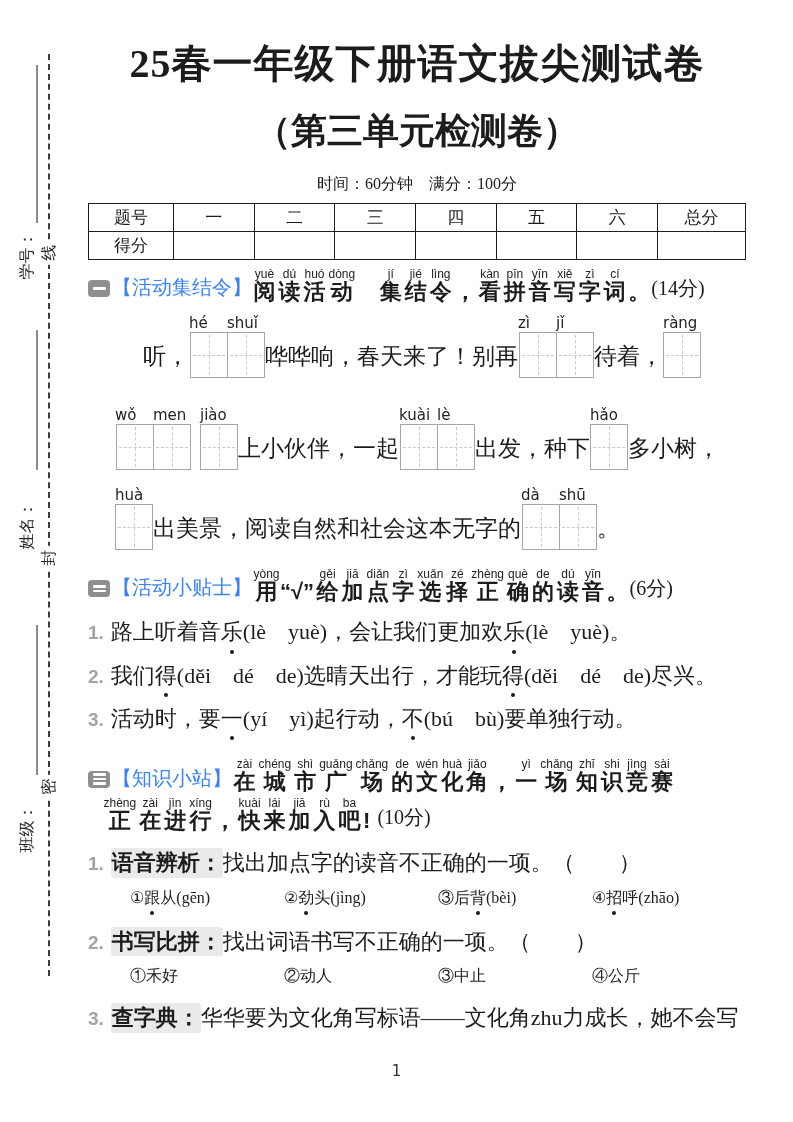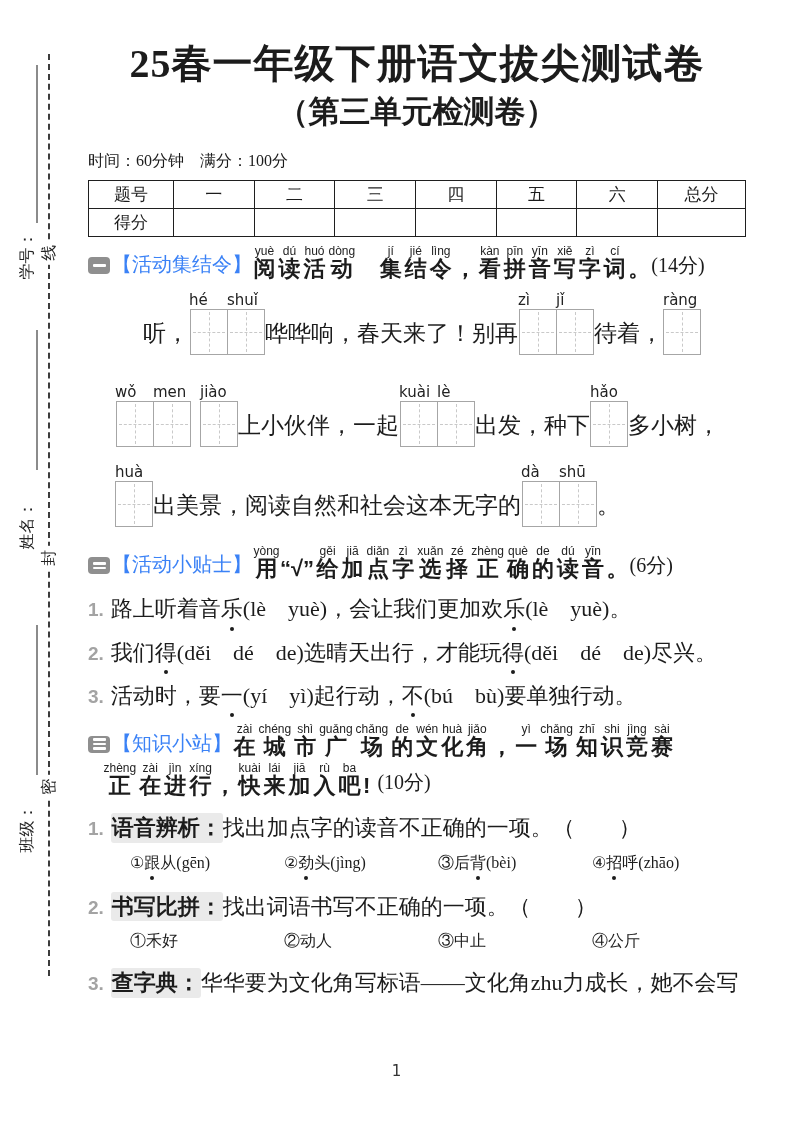--- a/index.html
+++ b/index.html
@@ -8,22 +8,22 @@
   
   .u-line{position:absolute;left:36px;width:0;border-left:2px solid #8b8b8b;}
   .v-label{position:absolute;width:70px;text-align:center;font-size:16px;color:#222;
            transform:rotate(-90deg);white-space:nowrap;}
   .dash-line{position:absolute;left:48px;top:54px;height:922px;width:0;border-left:2px dashed #3c3c3c;}
   .seal-char{position:absolute;left:37px;width:24px;text-align:center;font-size:16px;color:#222;
              background:#fff;transform:rotate(-90deg);z-index:2;line-height:1.1;}
   
   .main{position:absolute;left:88px;top:41px;width:658px;}
   .title{font-size:40px;font-weight:700;text-align:center;line-height:1.15;letter-spacing:1px;}
-  .subtitle{font-size:31px;font-weight:700;text-align:center;margin-top:4px;}
-  .info{font-size:16px;text-align:left;margin-top:18px;font-family:"Liberation Serif",serif;}
+  .subtitle{font-size:36px;font-weight:700;text-align:center;margin-top:20px;}
+  .info{font-size:16px;text-align:center;margin-top:18px;font-family:"Liberation Serif",serif;}
   table.score-table{border-collapse:collapse;width:658px;margin-top:8px;table-layout:fixed;}
   table.score-table td{border:1.5px solid #1f1f1f;height:27px;text-align:center;font-size:17px;padding:0;}
   
   .sec-header{display:flex;align-items:flex-end;margin-top:8px;}
   .sec-icon{width:22px;height:17px;background:#8f8f8f;border-radius:4px;display:flex;
             flex-direction:column;justify-content:center;align-items:center;gap:2px;
             flex:0 0 22px;margin:0 2px 7px 0;}
   .sec-icon .bar{width:13px;height:2.5px;background:#ffffff;border-radius:1px;}
   .sec-label{font-size:20px;color:#3b82f6;padding-bottom:3px;white-space:nowrap;}
   .ruby-line{font-family:"Liberation Sans",sans-serif;font-weight:700;font-size:22px;line-height:1.1;}
@@ -240,21 +240,21 @@
     </div>
     <div class="item">
       <span class="item-num">2.</span>
       <span class="seg-text"><span>我们</span><span class="dot-char">得</span><span>(děi　dé　de)选晴天出行，才能玩</span><span class="dot-char">得</span><span>(děi　dé　de)尽兴。</span></span>
     </div>
     <div class="item">
       <span class="item-num">3.</span>
       <span class="seg-text"><span>活动时，要</span><span class="dot-char">一</span><span>(yí　yì)起行动，</span><span class="dot-char">不</span><span>(bú　bù)要单独行动。</span></span>
     </div>
 
-    <div class="sec-header" style="margin-top:12px;">
+    <div class="sec-header" style="margin-top:24px;">
       <span class="sec-icon">
           <span class="bar"></span>
           <span class="bar"></span>
           <span class="bar"></span>
         </span>
       <span class="sec-label">【知识小站】</span>
       <span class="ruby-line"><ruby>在<rt>zài</rt></ruby><ruby>城<rt>chéng</rt></ruby><ruby>市<rt>shì</rt></ruby><ruby>广<rt>guǎng</rt></ruby><ruby>场<rt>chǎng</rt></ruby><ruby>的<rt>de</rt></ruby><ruby>文<rt>wén</rt></ruby><ruby>化<rt>huà</rt></ruby><ruby>角<rt>jiǎo</rt></ruby><span class="ruby-plain">，</span><ruby>一<rt>yì</rt></ruby><ruby>场<rt>chǎng</rt></ruby><ruby>知<rt>zhī</rt></ruby><ruby>识<rt>shi</rt></ruby><ruby>竞<rt>jìng</rt></ruby><ruby>赛<rt>sài</rt></ruby></span>
     </div>
     <div class="sec3-line2">
       <span class="ruby-line"><ruby>正<rt>zhèng</rt></ruby><ruby>在<rt>zài</rt></ruby><ruby>进<rt>jìn</rt></ruby><ruby>行<rt>xíng</rt></ruby><span class="ruby-plain">，</span><ruby>快<rt>kuài</rt></ruby><ruby>来<rt>lái</rt></ruby><ruby>加<rt>jiā</rt></ruby><ruby>入<rt>rù</rt></ruby><ruby>吧<rt>ba</rt></ruby><span class="ruby-plain">!</span></span>

